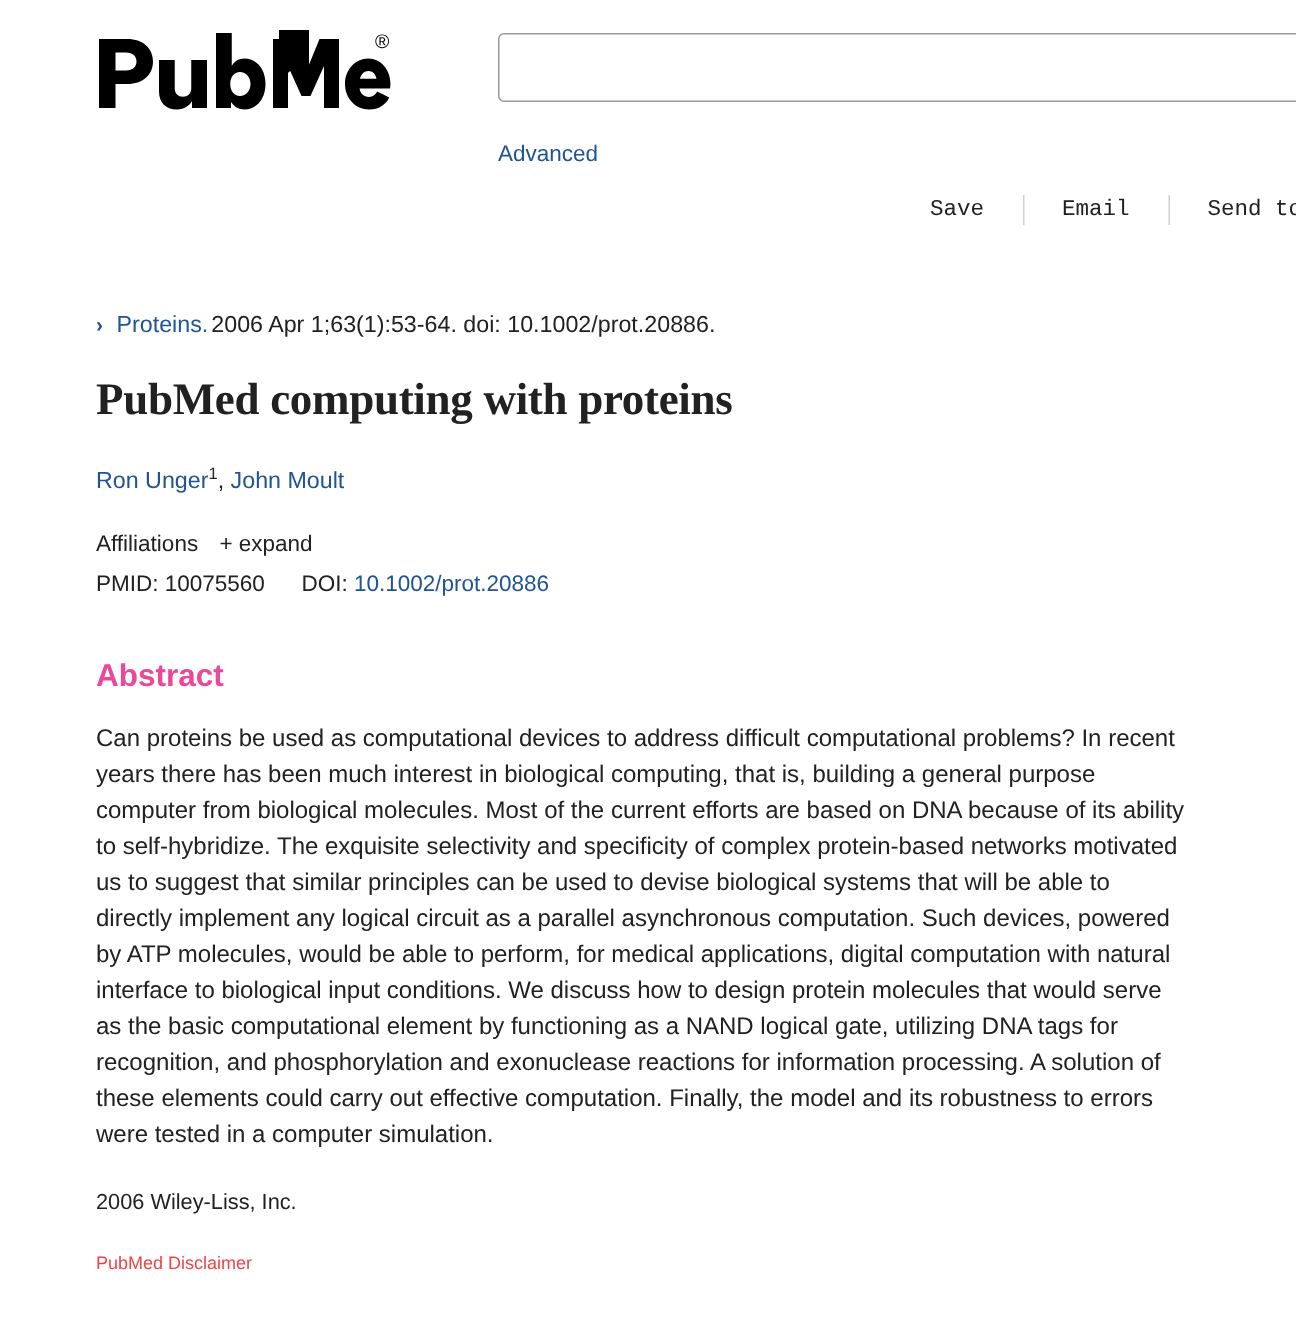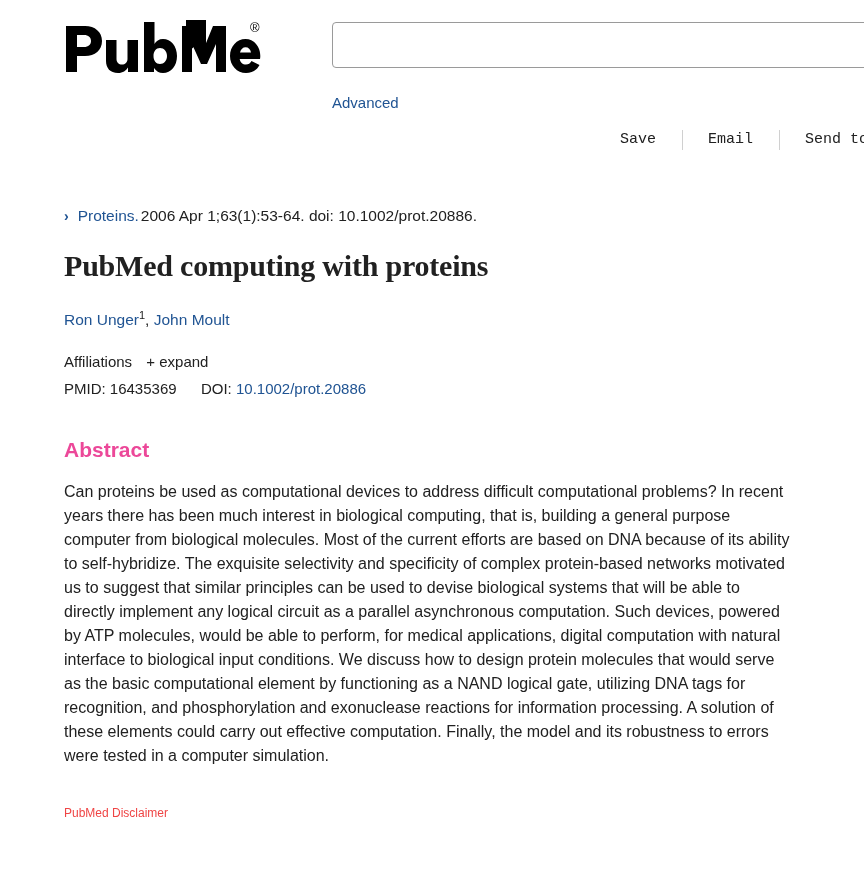--- a/index.html
+++ b/index.html
@@ -266,24 +266,25 @@
     <a class="author" href="#">John Moult</a>
   </div>
 
   <div class="affil-row">
     <span class="affil-label">Affiliations</span>
     <span class="expand-toggle"><span class="plus">+</span> <span>expand</span></span>
   </div>
 
   <div class="ids-row">
     <span>PMID:</span>
-    <span>16435369</span>
+    <span>10075560</span>
     <span class="ids-gap"></span>
     <span>DOI:</span>
     <a class="doi-link" href="#">10.1002/prot.20886</a>
   </div>
 
   <h2 class="abstract-heading">Abstract</h2>
   <p class="abstract-body">Can proteins be used as computational devices to address difficult computational problems? In recent years there has been much interest in biological computing, that is, building a general purpose computer from biological molecules. Most of the current efforts are based on DNA because of its ability to self-hybridize. The exquisite selectivity and specificity of complex protein-based networks motivated us to suggest that similar principles can be used to devise biological systems that will be able to directly implement any logical circuit as a parallel asynchronous computation. Such devices, powered by ATP molecules, would be able to perform, for medical applications, digital computation with natural interface to biological input conditions. We discuss how to design protein molecules that would serve as the basic computational element by functioning as a NAND logical gate, utilizing DNA tags for recognition, and phosphorylation and exonuclease reactions for information processing. A solution of these elements could carry out effective computation. Finally, the model and its robustness to errors were tested in a computer simulation.</p>
 
+  <div class="copyright">2006 Wiley-Liss, Inc.</div>
 
   <a class="disclaimer" href="#">PubMed Disclaimer</a>
 </div>
 
 </body></html>

